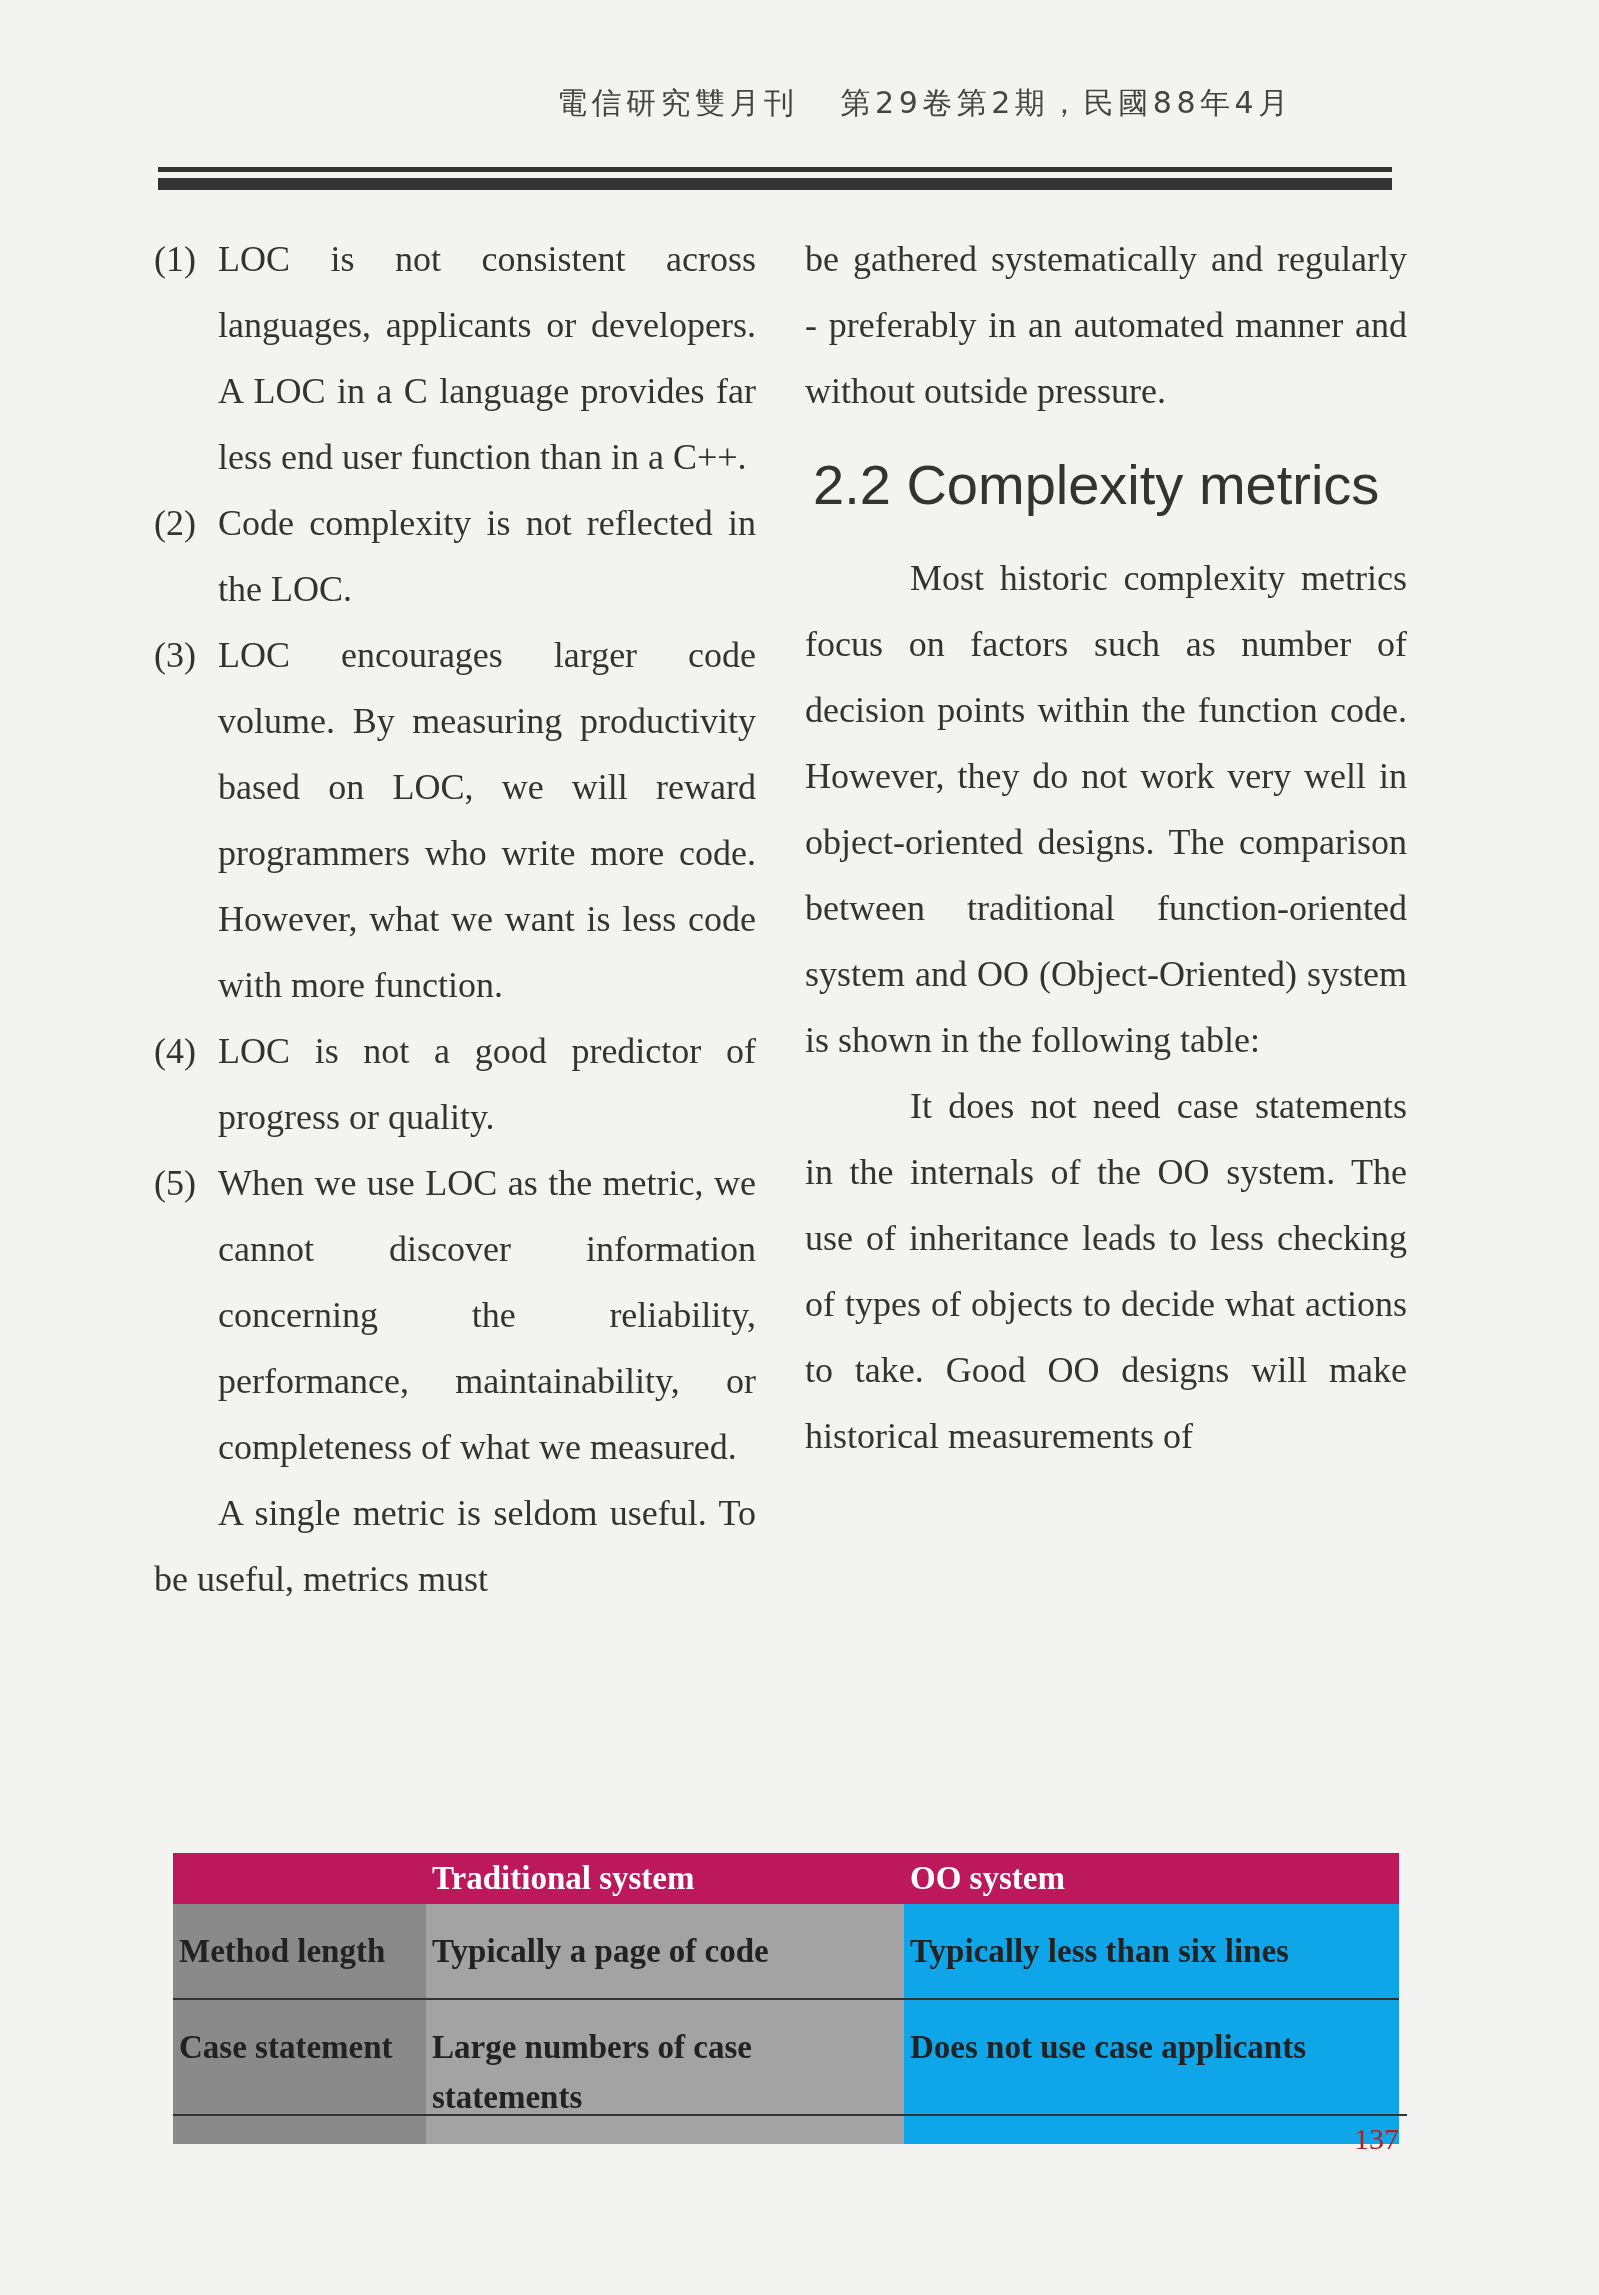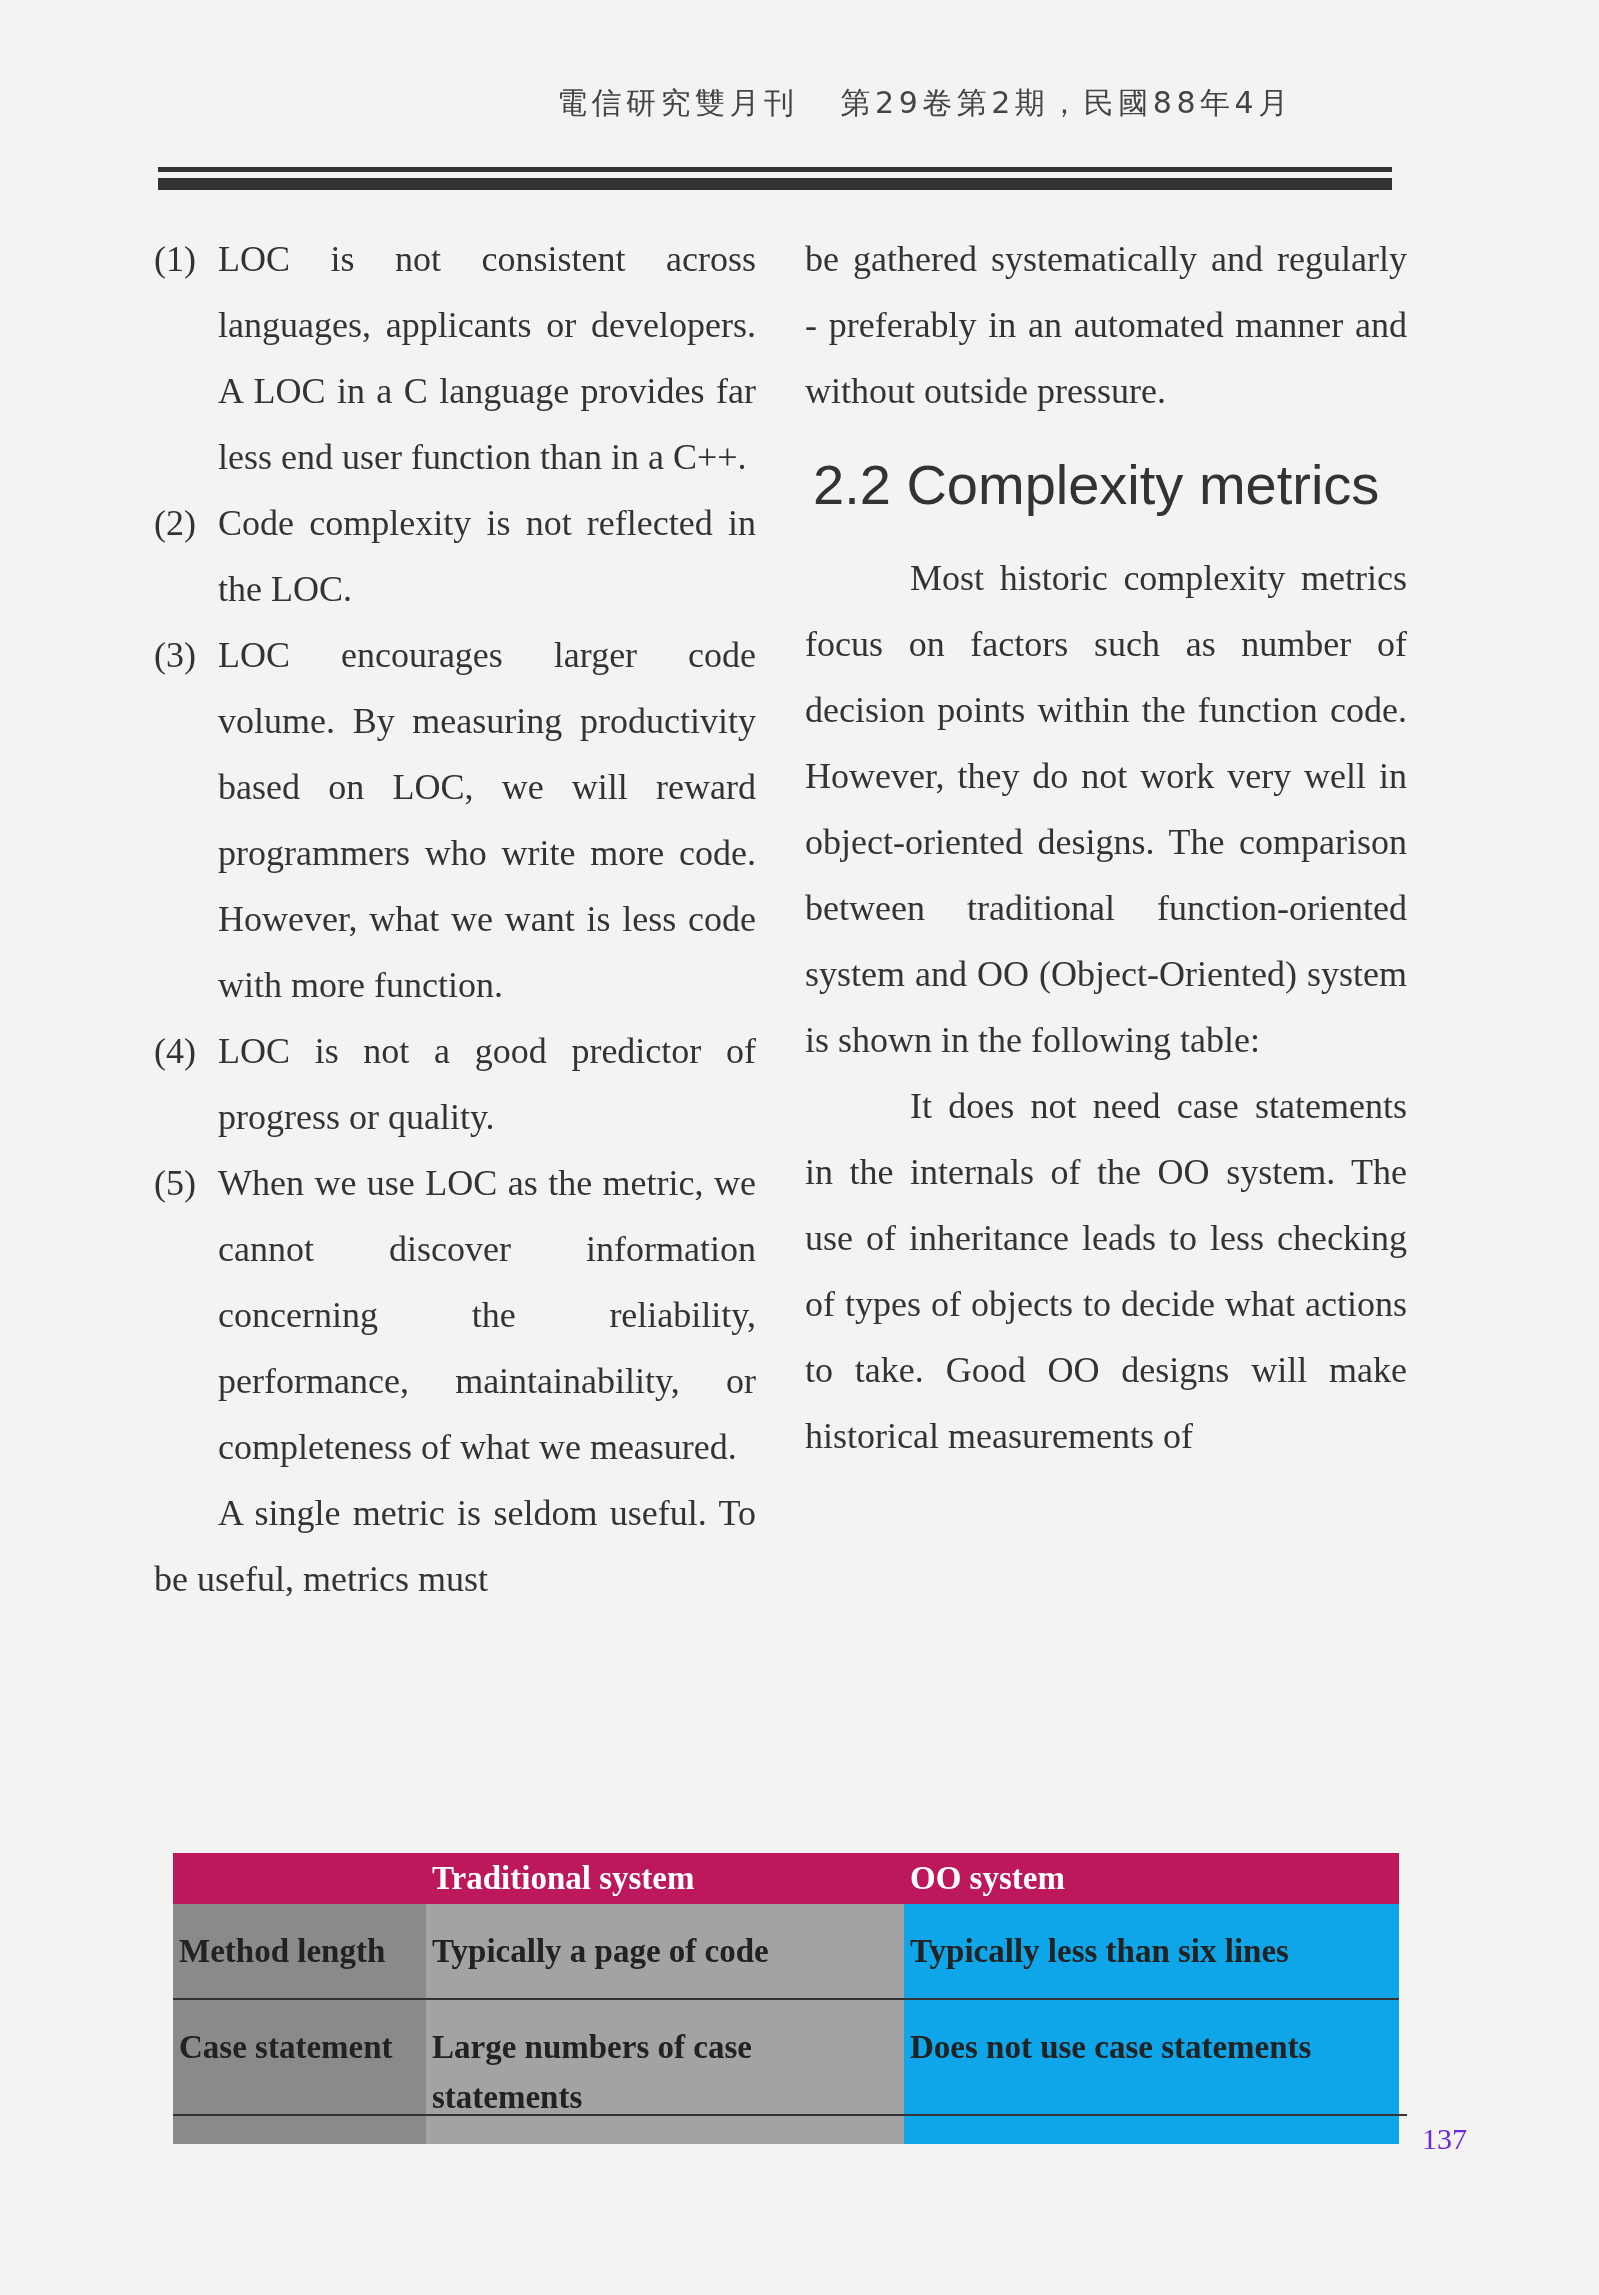--- a/index.html
+++ b/index.html
@@ -17,21 +17,21 @@
   .para{text-align:justify;text-indent:0;}
   .heading{font-family:"Liberation Sans","DejaVu Sans",sans-serif;font-size:56px;line-height:105px;margin:8px;font-weight:normal;}
   table{position:absolute;left:173px;top:1853px;width:1226px;border-collapse:collapse;font-family:"Liberation Serif",serif;font-weight:bold;font-size:33px;}
   th{background:#be185d;color:#fff;text-align:left;height:51px;padding:0 6px;}
   td{vertical-align:top;padding:22px 6px;color:#222;line-height:50px;}
   td.c0{background:#8a8a8a;width:241px;}
   td.c1{background:#a3a3a3;width:466px;}
   td.c2{background:#0ea5e9;}
   tr.r1 td{border-bottom:2.3px solid #333;}
   .footer-rule{position:absolute;left:173px;top:2114px;width:1234px;height:2.3px;background:#333;}
-  .pagenum{position:absolute;left:1422px;top:2122px;font-size:30px;color:#6d28d9;}
+  .pagenum{position:absolute;left:1354px;top:2122px;font-size:30px;color:#b91c1c;}
 </style>
 </head>
 <body>
 
 <div class="page">
   <div class="header"><span>電信研究雙月刊</span>   <span>第29卷第2期，民國88年4月</span></div>
   <div class="rule-thin"></div>
   <div class="rule-thick"></div>
 
   <div class="col left">
@@ -58,21 +58,21 @@
       <th>OO system</th>
     </tr>
     <tr class="r1">
       <td class="c0">Method length</td>
       <td class="c1">Typically a page of code</td>
       <td class="c2">Typically less than six lines</td>
     </tr>
     <tr>
       <td class="c0">Case statement</td>
       <td class="c1">Large numbers of case statements</td>
-      <td class="c2">Does not use case statements</td>
+      <td class="c2">Does not use case applicants</td>
     </tr>
   </tbody>
     </table>
 
   <div class="footer-rule"></div>
   <div class="pagenum">137</div>
 </div>
 
 
 </body></html>

